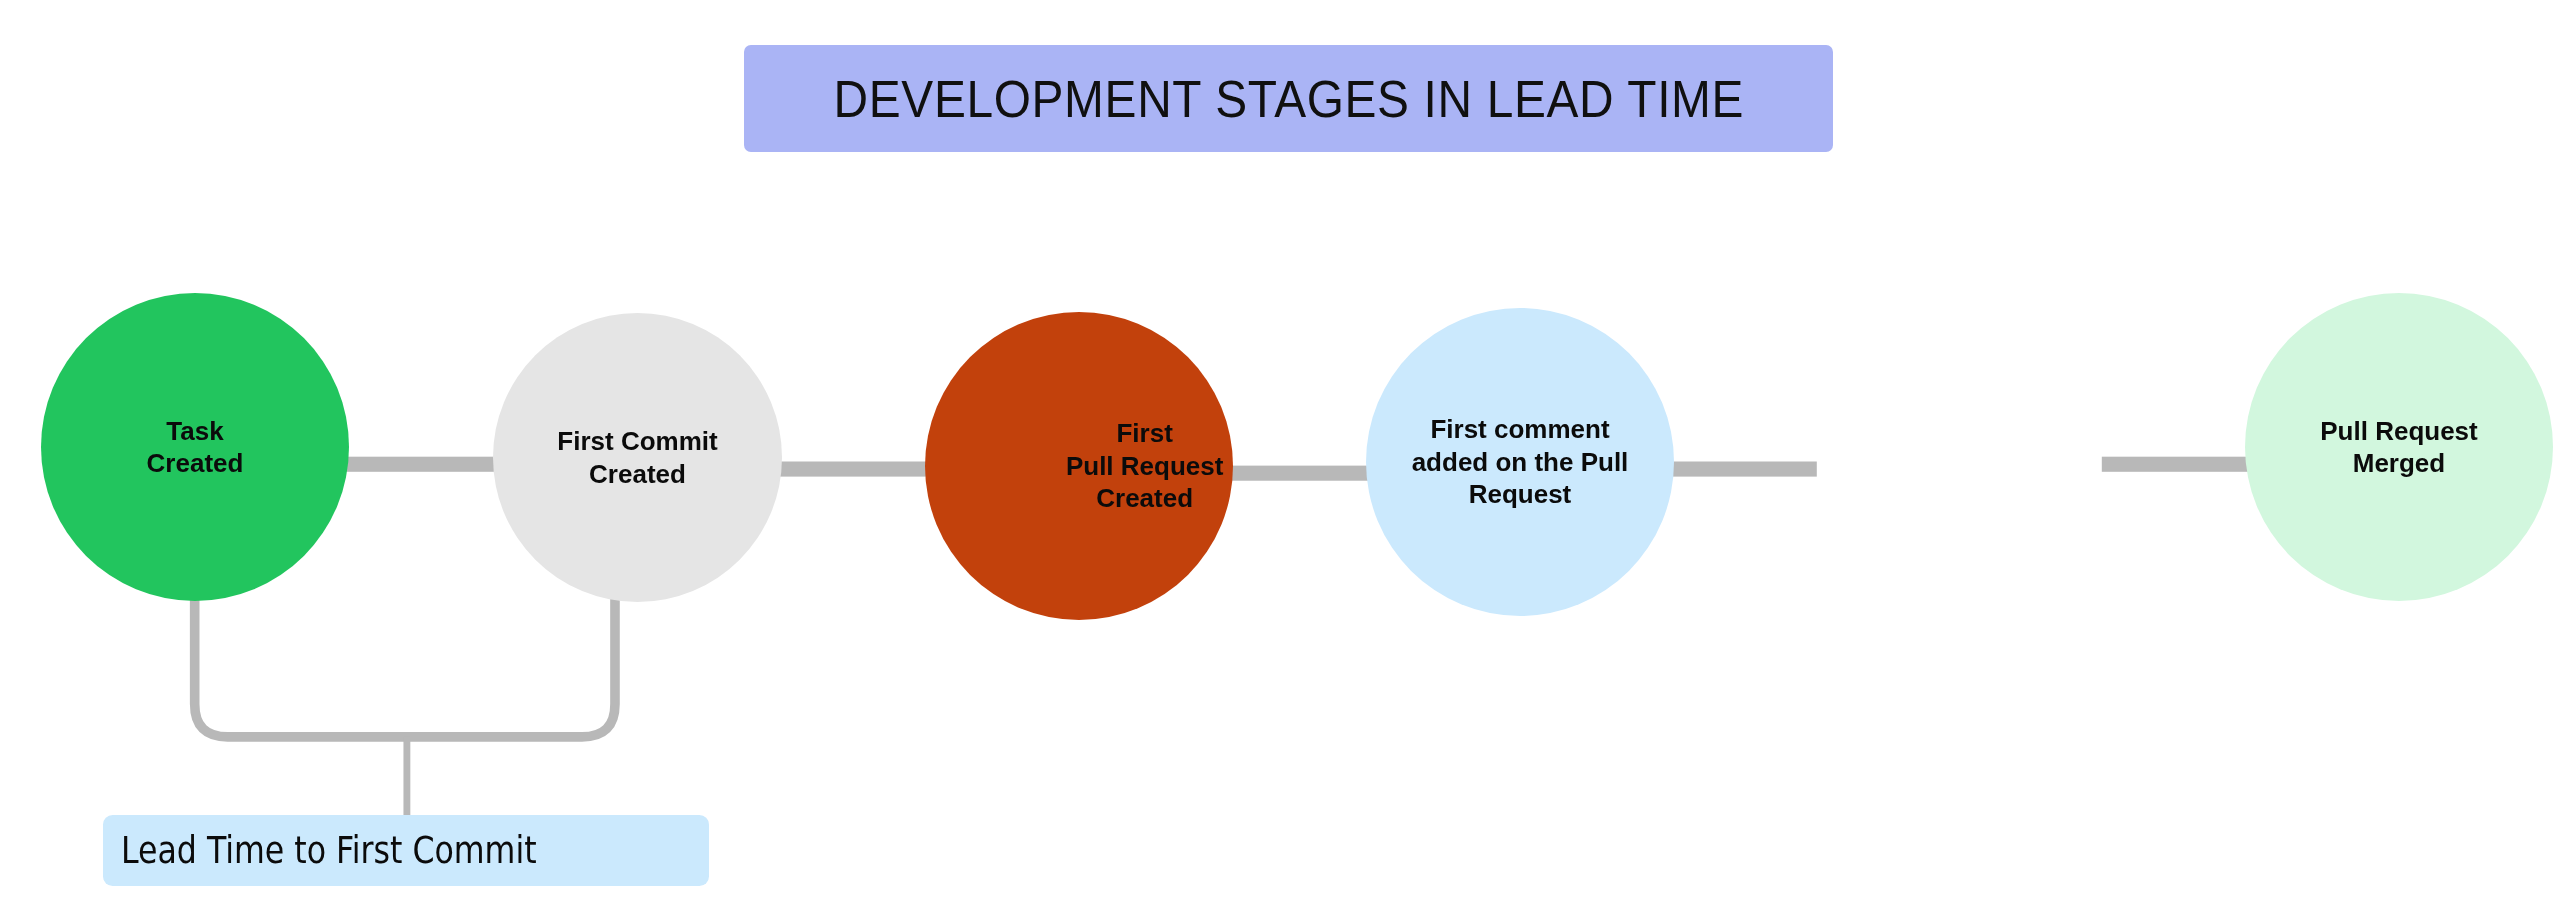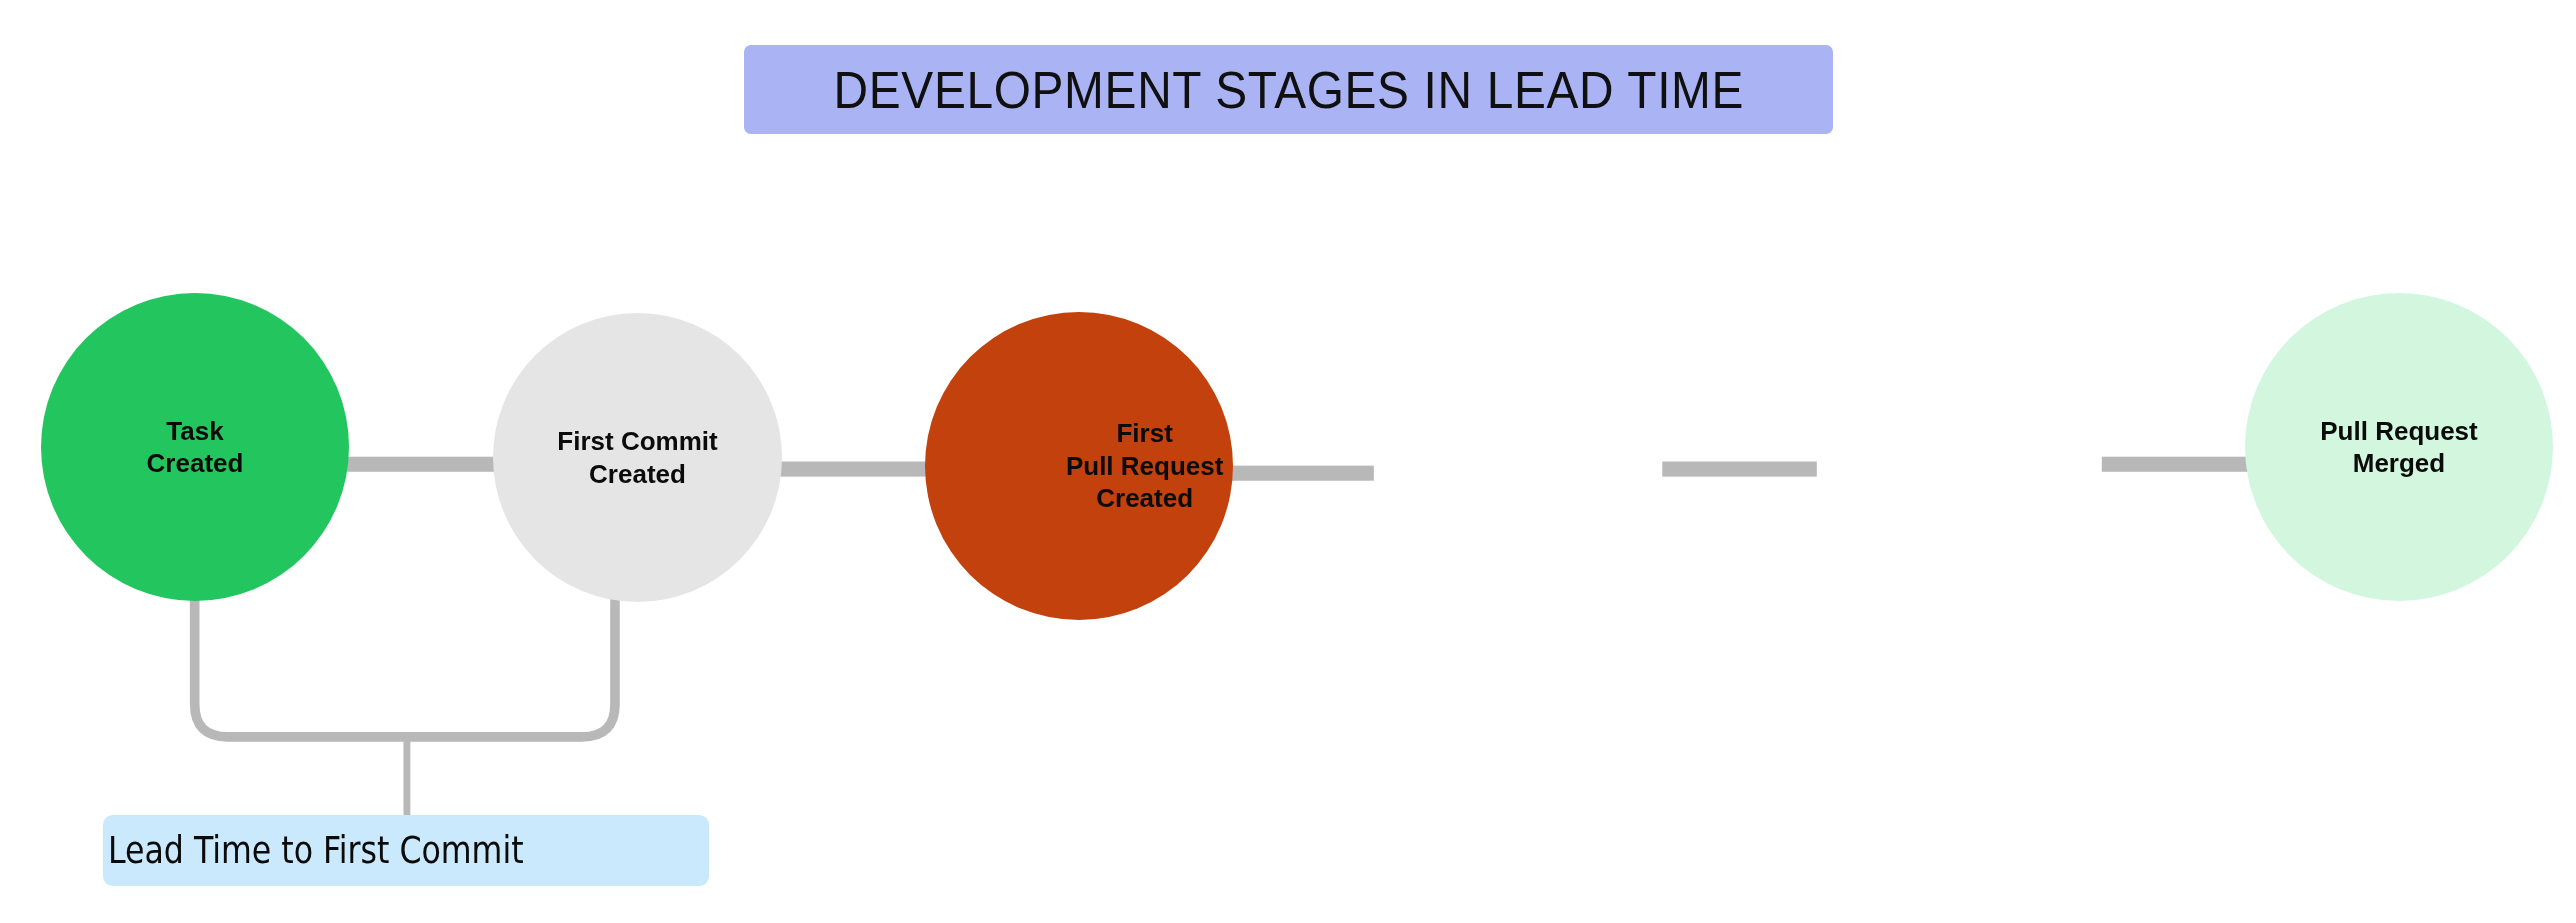--- a/index.html
+++ b/index.html
@@ -17,21 +17,21 @@
     background: #ffffff;
     overflow: hidden;
   }
 
   
   #title-banner {
     position: absolute;
     left: 744px;
     top: 45px;
     width: 1089px;
-    height: 89px;
+    height: 107px;
     background: #aab4f5;
     border-radius: 6.9px;
     display: flex;
     align-items: center;
     justify-content: center;
   }
   #title-text {
     font-family: "Liberation Sans Narrow", "Liberation Sans", sans-serif;
     font-size: 52px;
     font-weight: 400;
@@ -78,21 +78,21 @@
     left: 103px;
     top: 815px;
     width: 606px;
     height: 71px;
     background: #cbe9fd;
     border-radius: 9.6px;
     display: flex;
     align-items: center;
     justify-content: flex-start;
     box-sizing: border-box;
-    padding-left: 5px;
+    padding-left: 18px;
   }
   #annotation-text {
     font-family: "DejaVu Sans Condensed", "DejaVu Sans", sans-serif;
     font-size: 37px;
     font-weight: 400;
     color: #0b0b0b;
     line-height: 1;
     white-space: nowrap;
     transform: scaleX(0.95);
     transform-origin: left center;
@@ -134,20 +134,25 @@
     <span class="stage-label">First Commit
 Created</span>
   </div>
 
   <div class="stage-node" style="left:925px; top:312px; width:308px; height:308px; background:#c2410c;justify-content:flex-end;">
     <span class="stage-label">First
 Pull Request
 Created</span>
   </div>
 
+  <div class="stage-node" style="left:1366px; top:308px; width:308px; height:308px; background:#cbe9fd;">
+    <span class="stage-label">First comment
+added on the Pull
+Request</span>
+  </div>
 
 
   <div class="stage-node" style="left:2245px; top:293px; width:308px; height:308px; background:#d2f7de;">
     <span class="stage-label">Pull Request
 Merged</span>
   </div>
 
   <div id="annotation-box">
     <span id="annotation-text">Lead Time to First Commit</span>
   </div>

